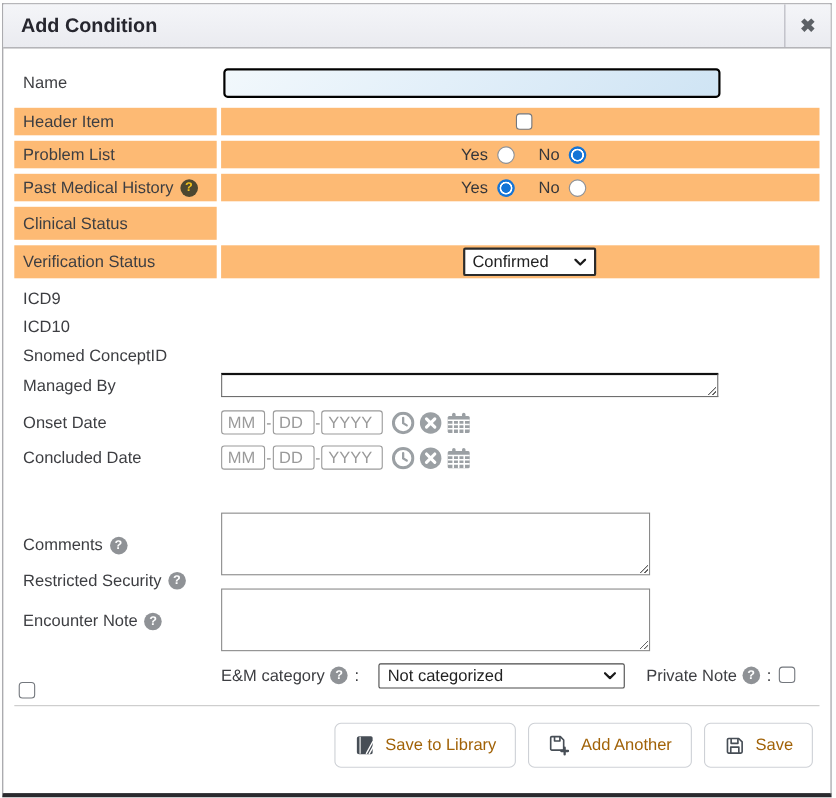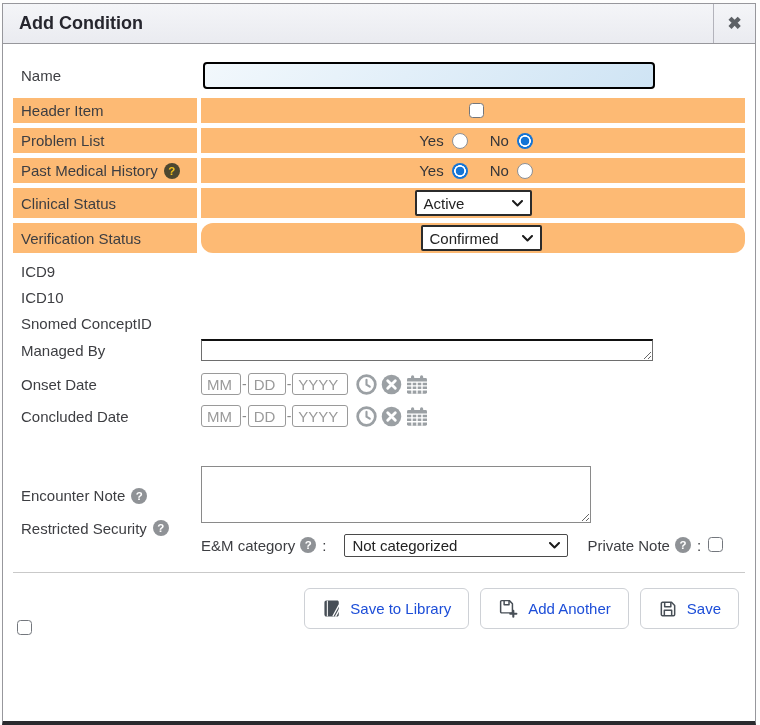--- a/index.html
+++ b/index.html
@@ -116,21 +116,21 @@
   .em-row .fselect { width:224px; margin-left:16px; }
   .em-label { display:flex; align-items:center; gap:5px; }
   .pn-label { display:flex; align-items:flex-start; gap:5px; margin-left:19px; }
   .colon { margin:0 2px 0 1px; }
   
   .divider { margin:15px 0 0 0; border:none; border-top:1px solid #c9c9c9; }
   .btnrow { display:flex; justify-content:flex-end; gap:11px; padding:15px 6px 0 0; }
   .btn {
     height:41px; background:#fff; border:1px solid #ced1d6; border-radius:6px;
     display:flex; align-items:center; gap:9px; padding:0 17px;
-    font-size:15px; color:#1d4ed8; font-family:inherit; cursor:pointer;
+    font-size:15px; color:#a16207; font-family:inherit; cursor:pointer;
   }
   .btn svg { display:block; }
 </style>
 </head>
 <body>
 
 <div class="dialog">
 
   <div class="titlebar">
     <div class="title">Add Condition</div>
@@ -179,33 +179,25 @@
           <span class="radio checked"></span>
           <span class="gap"></span>
           <span class="opt-label">No</span>
           <span class="radio"></span>
         </div>
       </div>
     </div>
 
     <div class="row hl tall">
       <div class="lbl">Clinical Status</div>
-      <div class="fld" style="padding-left:0;">
-        <div class="fselect" style="width:117px;">
-          <span>Active</span>
-          <svg class="chev" width="11" height="7" viewBox="0 0 11 7">
-              <polyline points="1,1 5.5,5.5 10,1" fill="none" stroke="#1b1b1b" stroke-width="2" stroke-linecap="round" stroke-linejoin="round"></polyline>
-            </svg>
-        </div>
-      </div>
     </div>
 
     <div class="row hl tall" style="margin-bottom:6px;">
       <div class="lbl">Verification Status</div>
-      <div class="fld" style="padding-left:16px;border-radius:12px;">
+      <div class="fld" style="padding-left:16px;">
         <div class="fselect" style="width:121px;">
           <span>Confirmed</span>
           <svg class="chev" width="11" height="7" viewBox="0 0 11 7">
               <polyline points="1,1 5.5,5.5 10,1" fill="none" stroke="#1b1b1b" stroke-width="2" stroke-linecap="round" stroke-linejoin="round"></polyline>
             </svg>
         </div>
       </div>
     </div>
 
     <div class="row plain">
@@ -291,20 +283,29 @@
     <div class="row" style="height:22px; margin-bottom:8px;flex-direction:column;">
       <div class="lbl">
         <span>Restricted Security</span>
         <span class="help help-gray"></span>
       </div>
       <div class="fld">
         <span class="cb"></span>
       </div>
     </div>
 
+    <div class="row ta-row">
+      <div class="lbl">
+        <span>Comments</span>
+        <span class="help help-gray"></span>
+      </div>
+      <div class="fld">
+        <textarea class="big-ta" style=""></textarea>
+      </div>
+    </div>
 
     <div class="row ta-row" style="margin-bottom:0;">
       <div class="lbl">
         <span>Encounter Note</span>
         <span class="help help-gray"></span>
       </div>
       <div class="fld">
         <textarea class="big-ta" style=""></textarea>
       </div>
     </div>

